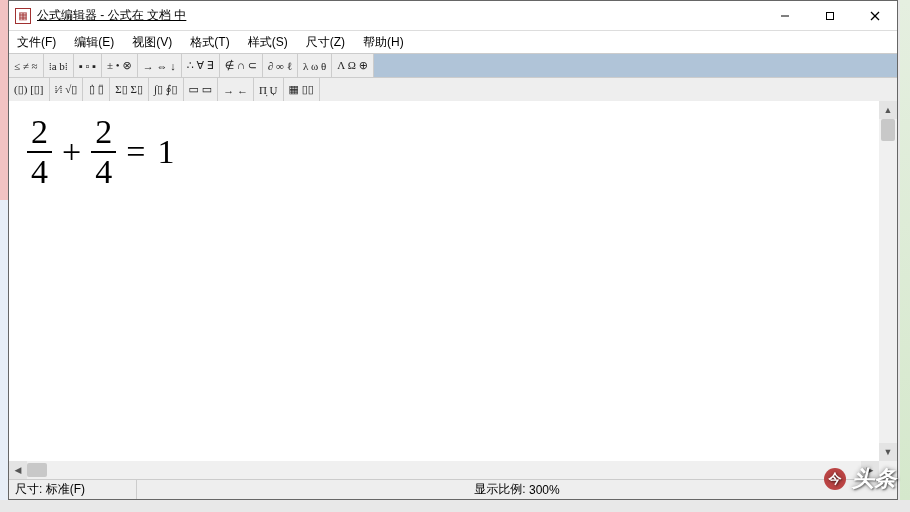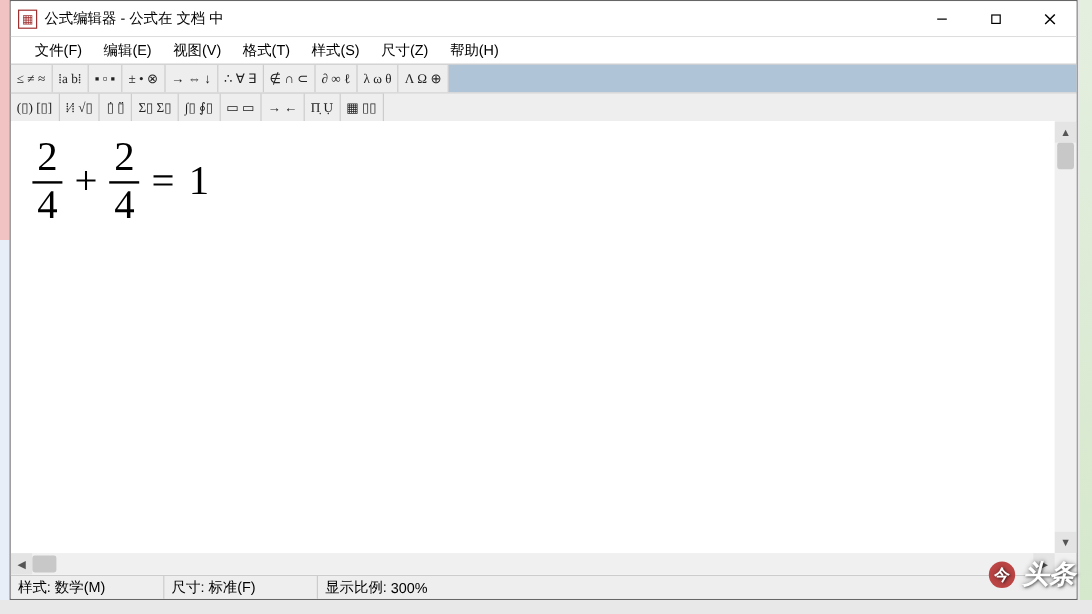--- a/index.html
+++ b/index.html
@@ -33,35 +33,35 @@
 .titlebar .app-icon {
   width: 16px; height: 16px;
   margin-right: 6px;
   display: inline-flex;
   align-items: center;
   justify-content: center;
   font-size: 10px;
   color: #a03030;
   border: 1px solid #a03030;
 }
-.titlebar .title { flex: 0 0 auto; color: #000; }
+.titlebar .title { flex: 0 0 auto; color: #000; text-decoration: underline; }
 .titlebar .spacer { flex: 1; }
 .titlebar .win-btn {
   width: 45px; height: 28px;
   display: flex; align-items: center; justify-content: center;
   color: #000;
 }
 .titlebar .win-btn svg { width: 10px; height: 10px; }
 
 .menubar {
   height: 22px;
   background: #fff;
   display: flex;
   align-items: center;
-  padding: 0 12px;
+  padding: 0 0;
   gap: 2px;
 }
 .menubar .menu-item {
   padding: 2px 8px;
   cursor: default;
 }
 
 .toolbar-row {
   height: 24px;
   background: #eeeeee;
@@ -171,21 +171,21 @@
 }
 .status-cell {
   padding: 2px 6px;
   border-right: 1px solid #ccc;
   display: flex;
   align-items: center;
   white-space: nowrap;
 }
 .status-cell.w1 { width: 128px; }
 .status-cell.w2 { width: 128px; }
-.status-cell.flex { flex: 1; border-right: none; }
+.status-cell.flex { flex: 1; border-right: none; justify-content: center; }
 
 .watermark {
   position: absolute;
   right: 14px;
   bottom: 18px;
   font-size: 22px;
   font-style: italic;
   font-weight: 600;
   color: #fff;
   text-shadow: 0 0 4px rgba(0,0,0,.45), 1px 1px 2px rgba(0,0,0,.5);
@@ -346,24 +346,20 @@
       <div class="arrow">◀</div>
       <div class="track">
         <div class="thumb"></div>
       </div>
       <div class="arrow">▶</div>
     </div>
     <div class="scroll-corner"></div>
   </div>
 
   <div class="statusbar">
-    <div class="status-cell w1">
-      <span>样式:</span>&nbsp;
-      <span>数学(M)</span>
-    </div>
     <div class="status-cell w2">
       <span>尺寸:</span>&nbsp;
       <span>标准(F)</span>
     </div>
     <div class="status-cell flex">
       <span>显示比例:</span>&nbsp;
       <span>300%</span>
     </div>
   </div>
 

